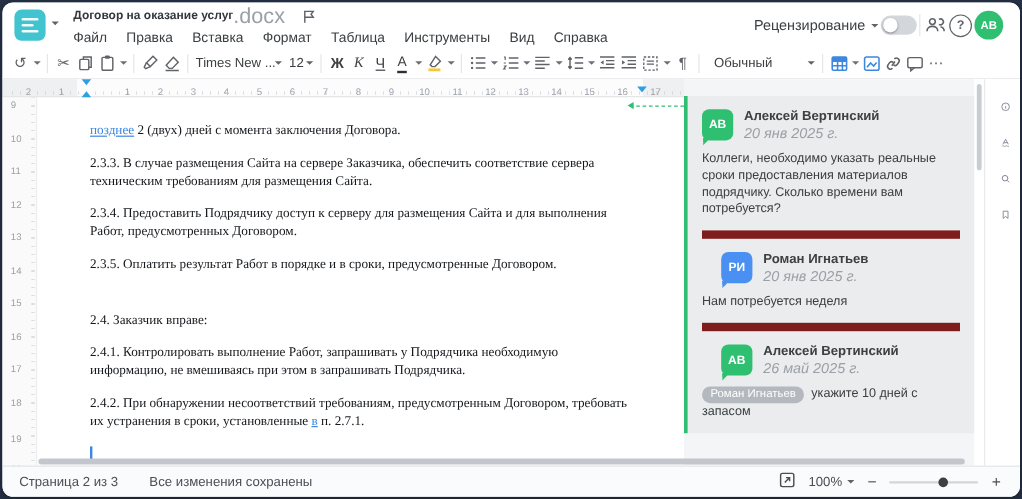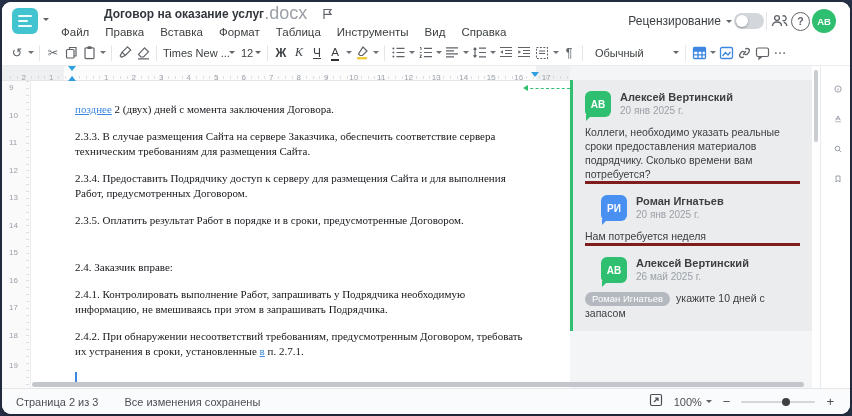--- a/index.html
+++ b/index.html
@@ -13,21 +13,21 @@
   .logo-wrap{display:flex;align-items:center;margin:6px 2px 0 10px;}
   .logo{width:26px;height:26px;border-radius:6px;background:#41c4d0;position:relative;}
   .logo i{position:absolute;left:6px;height:2px;background:rgba(255,255,255,.92);border-radius:1px;}
   .logo i:nth-child(1){top:7px;width:14px;}
   .logo i:nth-child(2){top:12px;width:10px;}
   .logo i:nth-child(3){top:17px;width:14px;}
   .caret{width:0;height:0;border:3.5px solid transparent;border-top-color:#5f6368;margin-top:3px;display:inline-block;}
   .logo-caret{margin:0 0 0 5px;}
   .title-area{margin-left:10px;display:flex;flex-direction:column;}
   .title-row{display:flex;align-items:center;height:19px;margin-top:2px;}
-  .doc-title{font-size:12px;font-weight:bold;color:#33373d;margin-left:43px;}
+  .doc-title{font-size:10px;font-weight:bold;color:#33373d;}
   .doc-ext{font-size:18px;color:#9aa0a6;}
   .flag{margin-left:10px;}
   .menubar{display:flex;align-items:center;height:18px;}
   .menu-item{font-size:11.5px;color:#3c4043;margin-right:16px;cursor:default;}
   .hdr-right{margin-left:auto;display:flex;align-items:center;gap:2px;padding:0 14px 0 0;height:38px;}
   .review{display:flex;align-items:center;gap:5px;font-size:12px;color:#3c4043;}
   .toggle{width:30px;height:16px;border-radius:9px;background:#d3d7dc;position:relative;}
   .toggle .knob{position:absolute;left:2px;top:2px;width:12px;height:12px;border-radius:50%;background:#fff;box-shadow:0 1px 2px rgba(0,0,0,.35);}
   .vdiv{width:1px;height:18px;background:#e3e5e8;}
   .hicon{width:20px;height:20px;display:flex;align-items:center;justify-content:center;color:#5f6368;}
@@ -77,29 +77,29 @@
   .ins{color:#3d87e0;text-decoration:underline;margin-top:13px;}
   .cursor{display:inline-block;width:2px;height:12px;background:#3d87e0;vertical-align:text-bottom;}
   .anchor{position:absolute;top:7px;right:0;width:45px;border-top:1.5px dashed #2fbf71;}
   .anchor::before{content:"";position:absolute;left:-5px;top:-4.5px;width:0;height:0;
       border:3px solid transparent;border-right:5px solid #2fbf71;}
 
   
   .panel{width:242px;flex:none;background:#f4f5f7;padding-top:14px;box-sizing:border-box;}
   .thread{background:#eaecee;border-left:3px solid #2fbf71;padding:11px 12px;}
   .comment{padding-top:0;}
-  .comment + .comment{border-top:3px solid #7f1d1d;padding-top:11px;}
+  .comment + .comment{border-top:7px solid #7f1d1d;margin-top:11px;padding-top:11px;}
   .c-head{display:flex;align-items:center;gap:9px;}
   .comment.reply .c-head{margin-left:16px;}
   .avatar{width:26px;height:26px;border-radius:6px;background:var(--av);color:#fff;font-size:10px;font-weight:bold;
           display:flex;align-items:center;justify-content:center;position:relative;flex:none;}
   .avatar::after{content:"";position:absolute;left:1px;bottom:-4px;width:0;height:0;
           border:3px solid transparent;border-top-color:var(--av);border-left-color:var(--av);}
   .c-nm{font-size:11px;font-weight:bold;color:#3c4043;line-height:13px;}
-  .c-dt{font-size:10px;color:#9aa0a6;line-height:12px;margin-top:1px;}
+  .c-dt{font-size:12px;color:#9aa0a6;line-height:12px;margin-top:1px;font-style:italic;}
   .c-body{margin-top:8px;font-size:10.5px;color:#3c4043;line-height:14px;}
   .pill{display:inline-block;background:#b4b8bf;color:#fff;border-radius:8px;padding:0 7px;font-size:9.5px;line-height:13.5px;margin-right:3px;}
 
   .vscroll{width:8px;flex:none;background:#fff;position:relative;}
   .vscroll .thumb{position:absolute;top:4px;left:2px;width:4px;height:72px;border-radius:2px;background:#c9ccd1;}
   .side-icons{width:33px;flex:none;background:#fff;border-left:1px solid #e8eaed;
               display:flex;flex-direction:column;align-items:center;padding-top:13px;gap:10px;}
   .sbtn{width:20px;height:20px;display:flex;align-items:center;justify-content:center;color:#6b7280;background:none;border:none;}
   .hscroll{position:absolute;left:30px;right:46px;bottom:1px;height:5px;}
   .hscroll .thumb{width:100%;height:5px;border-radius:3px;background:#c3c6cb;}

